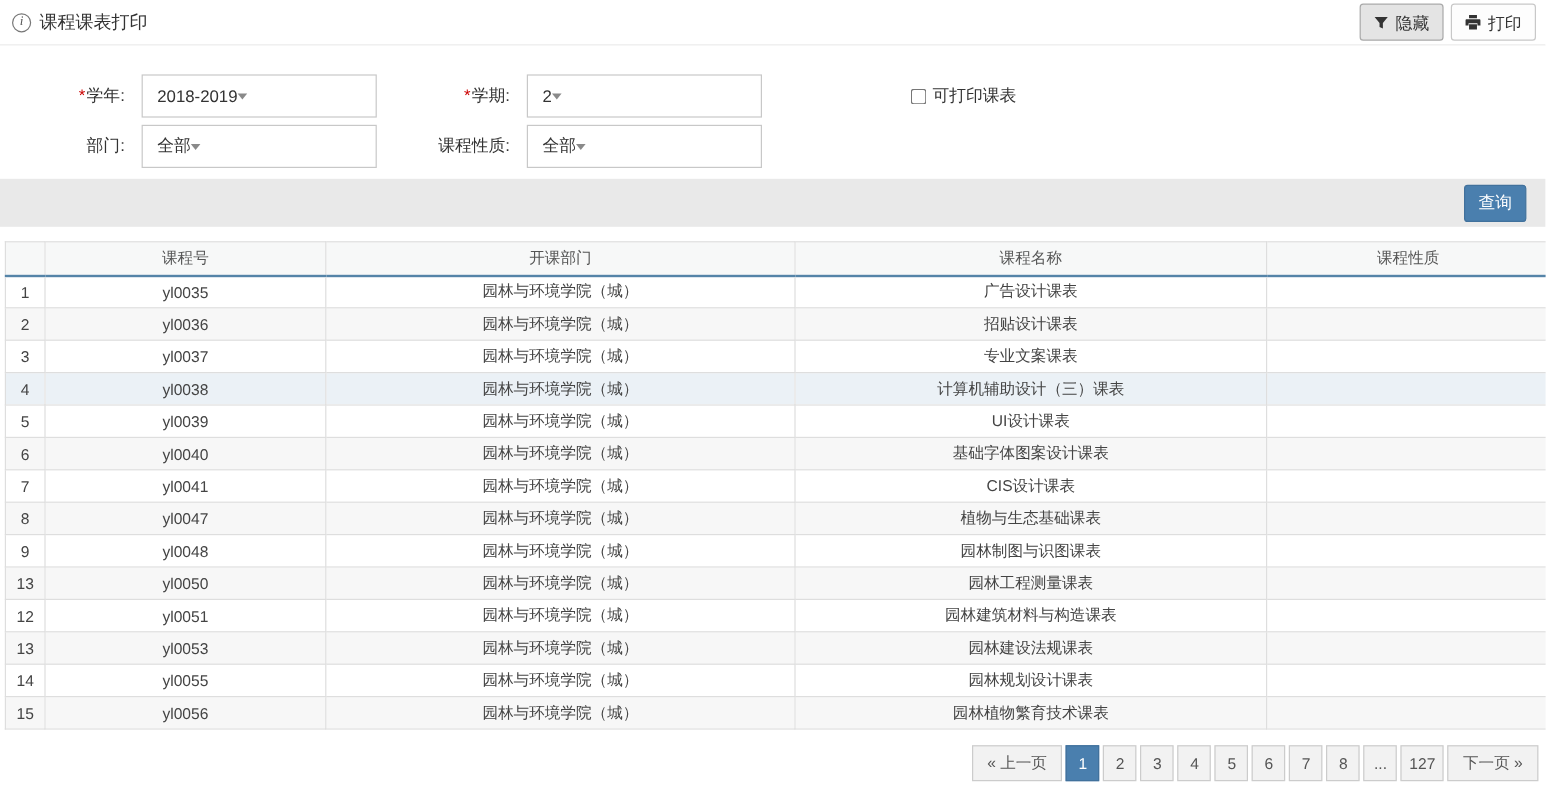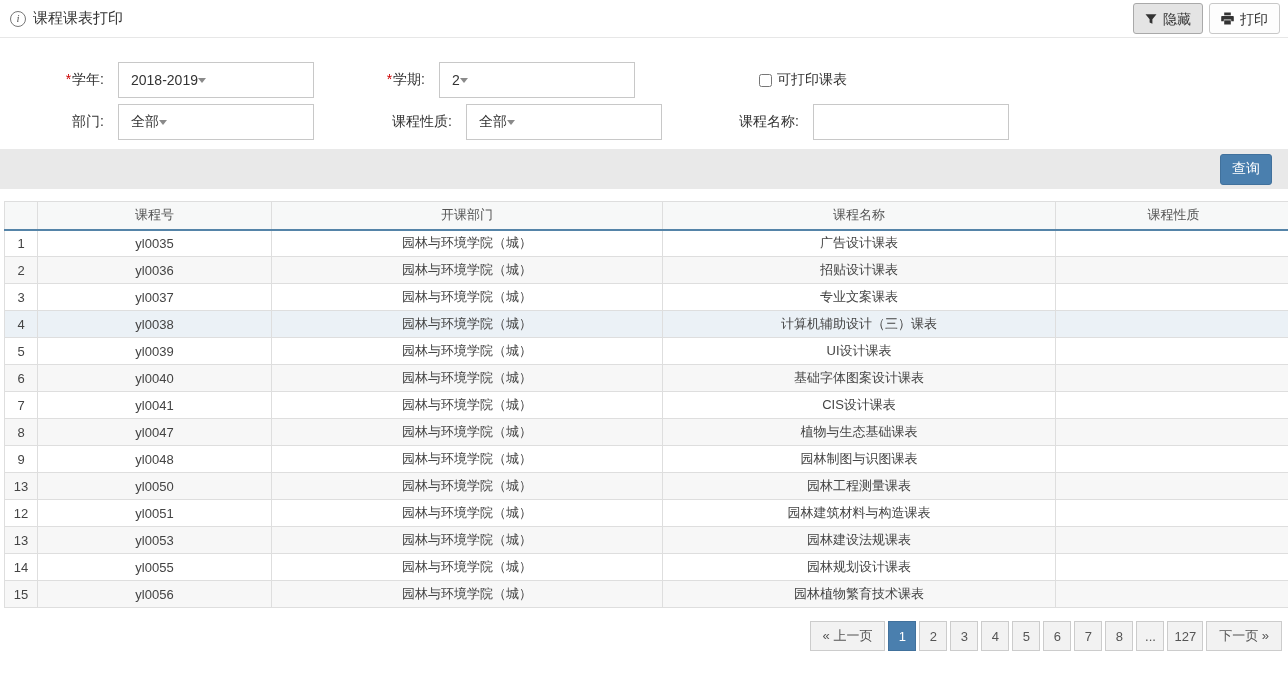--- a/index.html
+++ b/index.html
@@ -29,21 +29,21 @@
     font-size:14px; color:#333; border-radius:3px; cursor:pointer;
     font-family:inherit; line-height:1;
   }
   .btn-hide { background:#e4e4e4; border:1px solid #a9a9a9; }
   .btn-print { background:#fdfdfd; border:1px solid #c8c8c8; margin-left:6px; }
   .tb-btn svg { display:block; }
 
   
   .filters { padding:24px 0 9px 14px; background:#fff; }
   .frow { display:flex; align-items:center; }
-  .frow + .frow { margin-top:6px;gap:27px; }
+  .frow + .frow { margin-top:6px; }
   .flabel {
     width:90px; text-align:right; margin-right:14px; font-size:14px; color:#333;
     flex-shrink:0; white-space:nowrap;
   }
   .req { color:#cc0000; margin-right:1px; }
   .fgroup { display:flex; align-items:center; }
   .fgroup.g2 { margin-left:21px; }
   .fgroup.g3 { margin-left:20px; }
   .select {
     width:196px; height:36px; border:1px solid #c8c8c8; background:#fff;
@@ -171,24 +171,20 @@
           <span class="caret"></span>
         </div>
       </div>
       <div class="fgroup g2">
         <span class="flabel">课程性质:</span>
         <div class="select">
           <span>全部</span>
           <span class="caret"></span>
         </div>
       </div>
-      <div class="fgroup g3">
-        <span class="flabel">课程名称:</span>
-        <input class="text-input" type="text" value="" style="">
-      </div>
     </div>
   </section>
 
   <div class="action-bar">
     <button class="btn-query">查询</button>
   </div>
 
   <div class="table-wrap">
     <table class="course-table">
       <colgroup>

